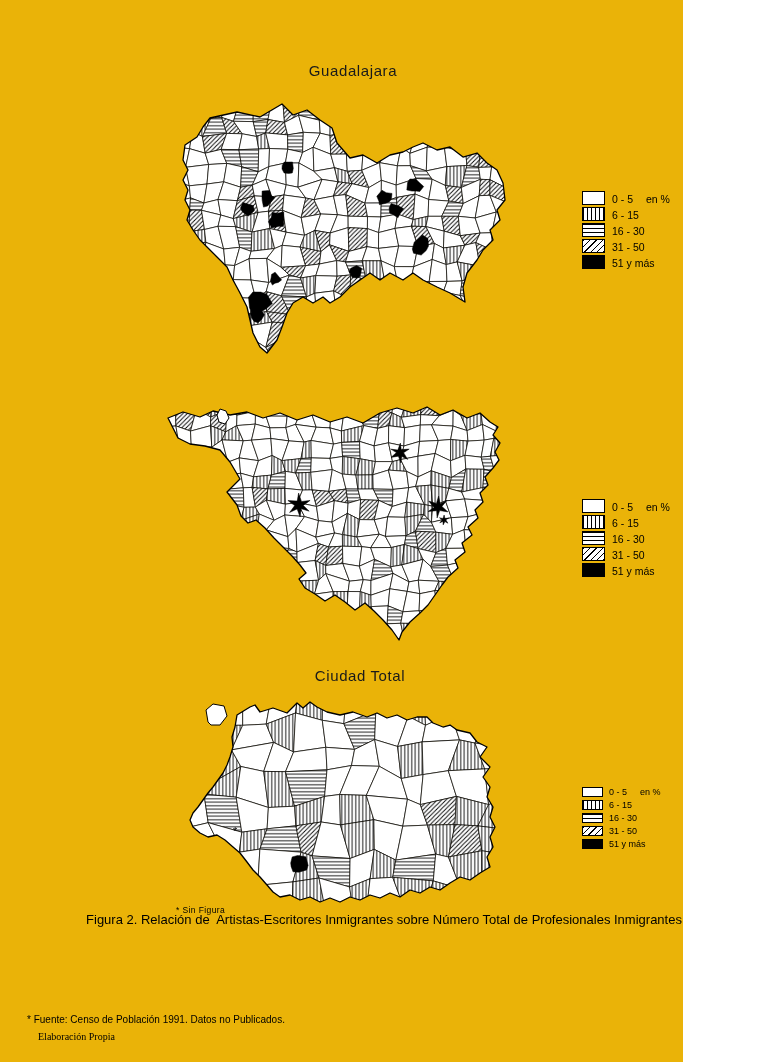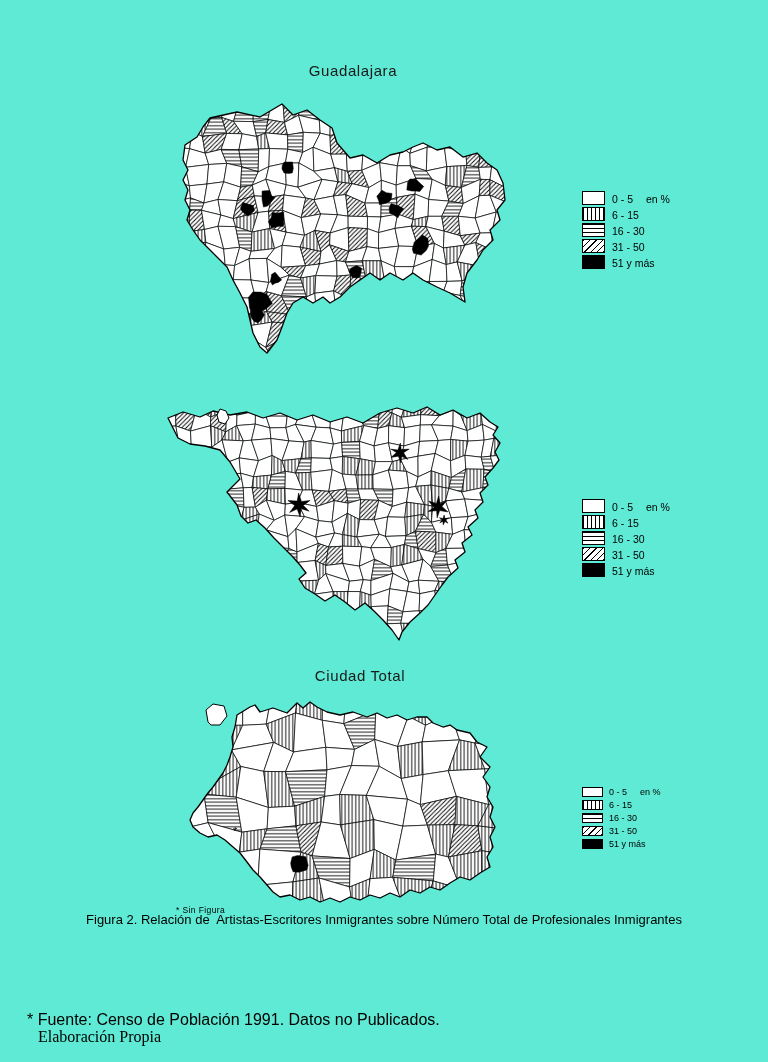--- a/index.html
+++ b/index.html
@@ -1,16 +1,16 @@
 <!DOCTYPE html>
 <html><head>
 <meta charset="utf-8">
 <style>
   html,body{margin:0;padding:0;background:#fff;}
-  .page{position:relative;width:768px;height:1062px;background:#5eead4;overflow:hidden;
+  .page{position:relative;width:683px;height:1062px;background:#eab308;overflow:hidden;
         font-family:"Liberation Sans","DejaVu Sans",sans-serif;color:#000;}
   .map-title{position:absolute;font-size:15px;letter-spacing:0.6px;color:#1a1a1a;text-align:center;}
   .t1{left:158px;top:62px;width:390px;}
   .t2{left:150px;top:378px;width:400px;}
   .t3{left:158px;top:667px;width:404px;}
   .map{position:absolute;}
   .m1{left:158px;top:103px;width:390px;height:255px;}
   .m2{left:150px;top:398px;width:400px;height:250px;}
   .m3{left:158px;top:692px;width:404px;height:216px;}
   .legend{position:absolute;font-size:10.5px;}
@@ -22,21 +22,21 @@
   .sw{width:21px;height:12px;border:1px solid #000;margin-right:7px;flex:0 0 auto;}
   .l3 .sw{width:19px;height:8px;margin-right:6px;}
   .sw0{background:#fff;}
   .sw1{background:repeating-linear-gradient(90deg,#000 0,#000 1px,#fff 1px,#fff 4px);}
   .sw2{background:repeating-linear-gradient(180deg,#000 0,#000 1px,#fff 1px,#fff 4px);}
   .sw3{background:repeating-linear-gradient(135deg,#000 0,#000 1px,#fff 1px,#fff 4.5px);}
   .sw4{background:#000;}
   .lunit{margin-left:13px;margin-top:12px;}
   .map-note{position:absolute;left:176px;top:905px;font-size:8.5px;letter-spacing:0.4px;}
   .caption{position:absolute;left:0;top:912px;width:768px;text-align:center;font-size:13px;white-space:pre-wrap;}
-  .source{position:absolute;left:27px;top:1011px;font-size:16px;line-height:17px;}
+  .source{position:absolute;left:27px;top:1011px;font-size:10px;line-height:17px;}
   .src2{padding-left:11px;font-family:Liberation Serif, serif;}
   svg{display:block;}
 </style>
 </head>
 <body>
 
 <div class="page">
 
   <div class="map-title t1">Guadalajara</div>
   <svg id="map-guadalajara" class="map m1" viewBox="0 0 390 255">

